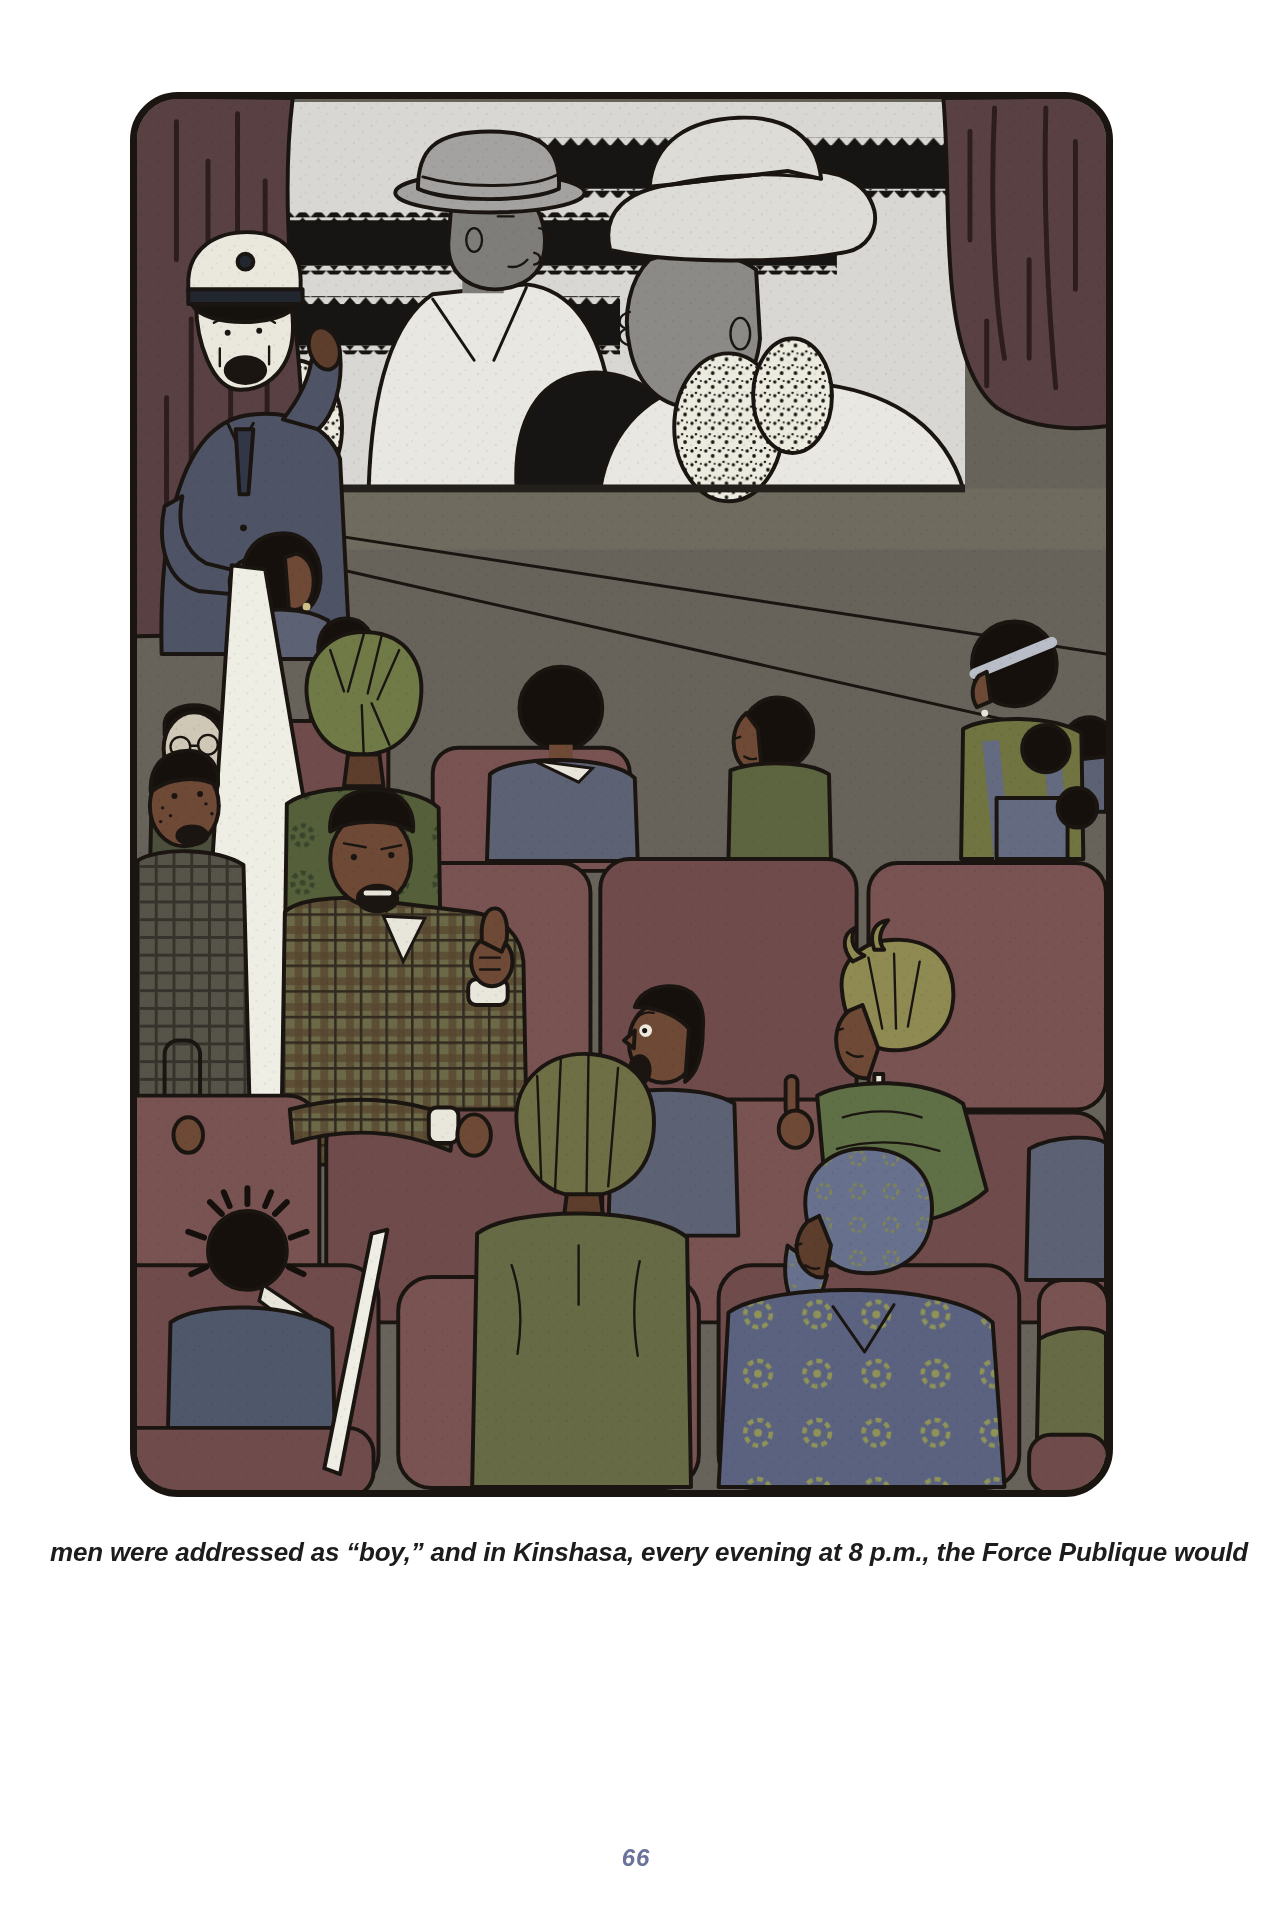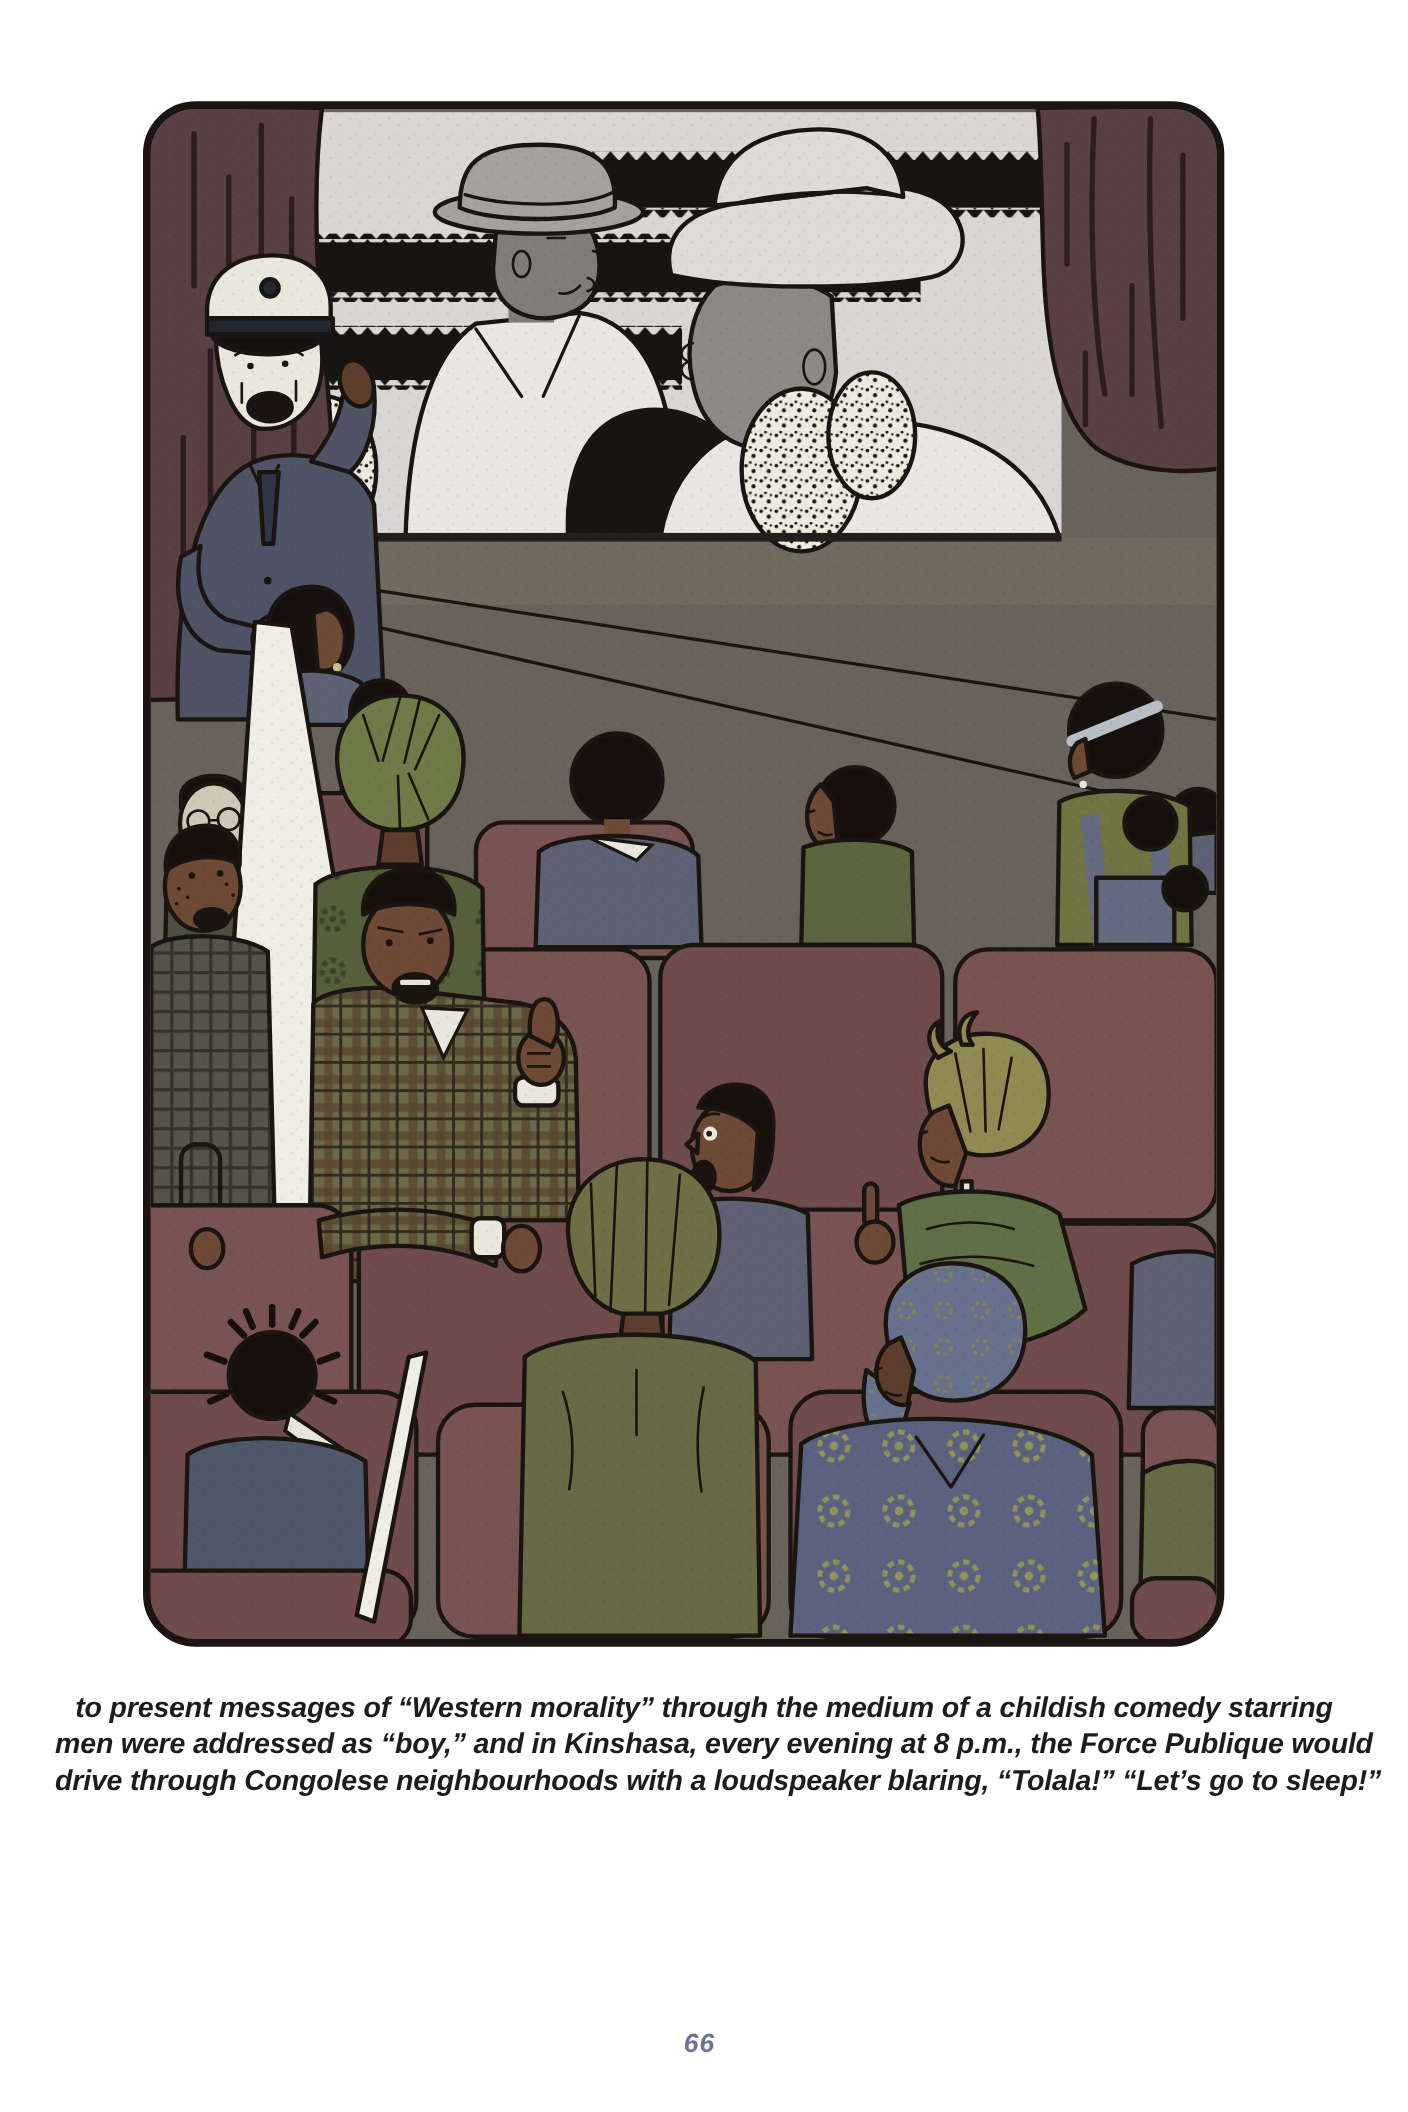--- a/index.html
+++ b/index.html
@@ -400,18 +400,16 @@
     <rect class="s" x="905" y="1352" width="80" height="60" rx="22" fill="var(--seat)"></rect>
   </g>
 
   <polygon class="s" points="238,1148 254,1144 206,1392 190,1386" fill="var(--beam)"></polygon>
 
   <rect x="0" y="0" width="983" height="1405" fill="url(#grain)" opacity="0.07"></rect>
 </svg>
 </div>
 
 <div class="caption">
-  <div>to present messages of “Western morality” through the medium of a childish comedy starring</div>
   <div>men were addressed as “boy,” and in Kinshasa, every evening at 8 p.m., the Force Publique would</div>
-  <div>drive through Congolese neighbourhoods with a loudspeaker blaring, “Tolala!” “Let’s go to sleep!”</div>
 </div>
 
 <div class="pageno">66</div>
 
 </body></html>

